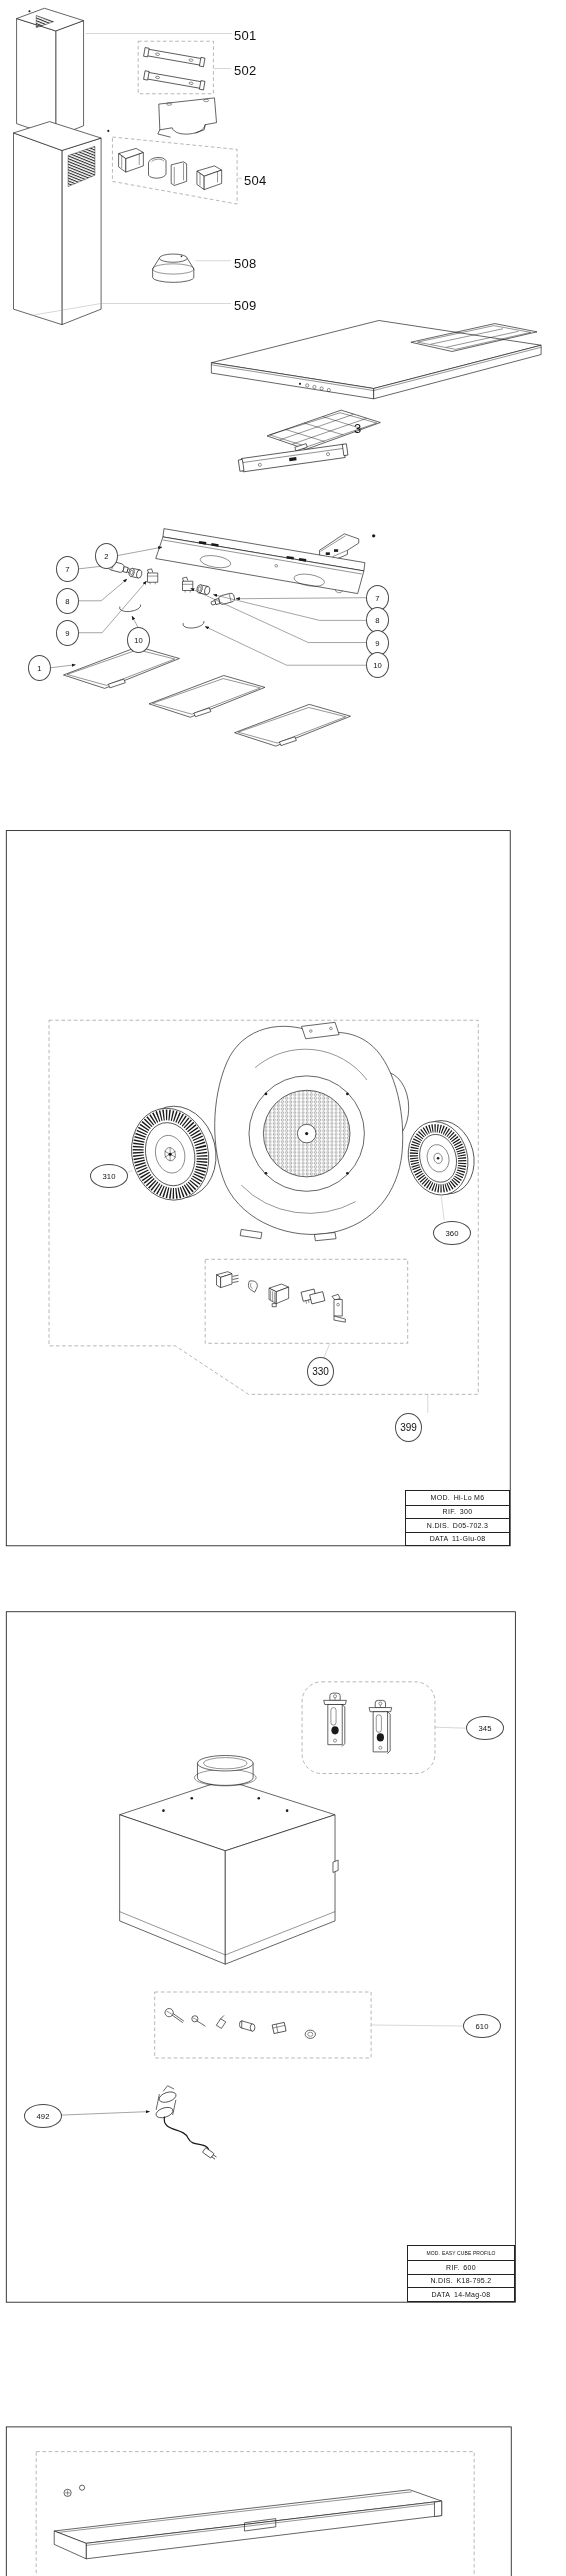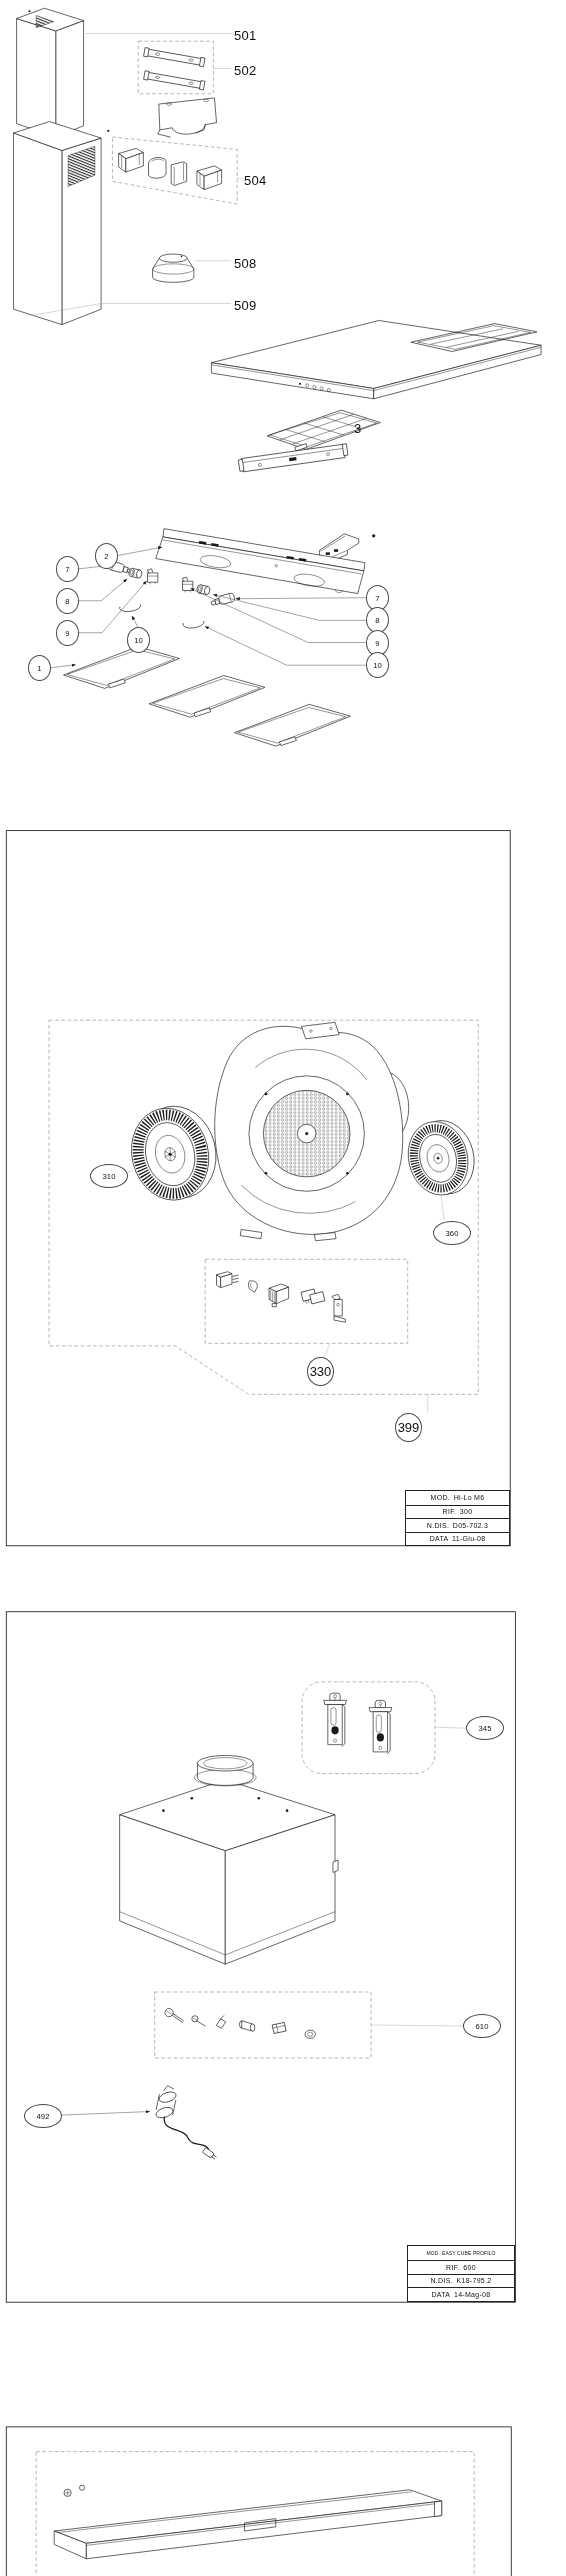--- a/index.html
+++ b/index.html
@@ -4,21 +4,21 @@
 <style>
   html,body{margin:0;padding:0;background:#fff;}
   #canvas{position:relative;width:567px;height:3207px;background:#fff;
           font-family:"Liberation Sans",sans-serif;color:#111;overflow:hidden;}
   svg{position:absolute;left:0;top:0;}
   .plbl{position:absolute;font-size:13px;letter-spacing:0.3px;color:#111;white-space:nowrap;}
   .co{position:absolute;width:23px;height:26px;border:0.6px solid #4a4a4a;border-radius:50%;
       background:#fff;display:flex;align-items:center;justify-content:center;
       font-size:7.7px;color:#111;box-sizing:border-box;}
   .co.md{width:38px;height:24px;}
-  .co.lg{width:27px;height:29px;font-size:13px;}
+  .co.lg{width:27px;height:29px;font-size:10px;}
   .tblock{position:absolute;border:0.7px solid #222;background:#fff;display:grid;
           grid-template-rows:repeat(4,1fr);box-sizing:border-box;}
   .trow{border-top:0.5px solid #222;display:flex;align-items:center;justify-content:center;
         gap:3.6px;font-size:7px;letter-spacing:0.3px;white-space:nowrap;}
   .trow:first-child{border-top:none;}
   .trow.small{font-size:5px;letter-spacing:0.1px;gap:2.1px;}
 </style>
 </head>
 <body>
 

